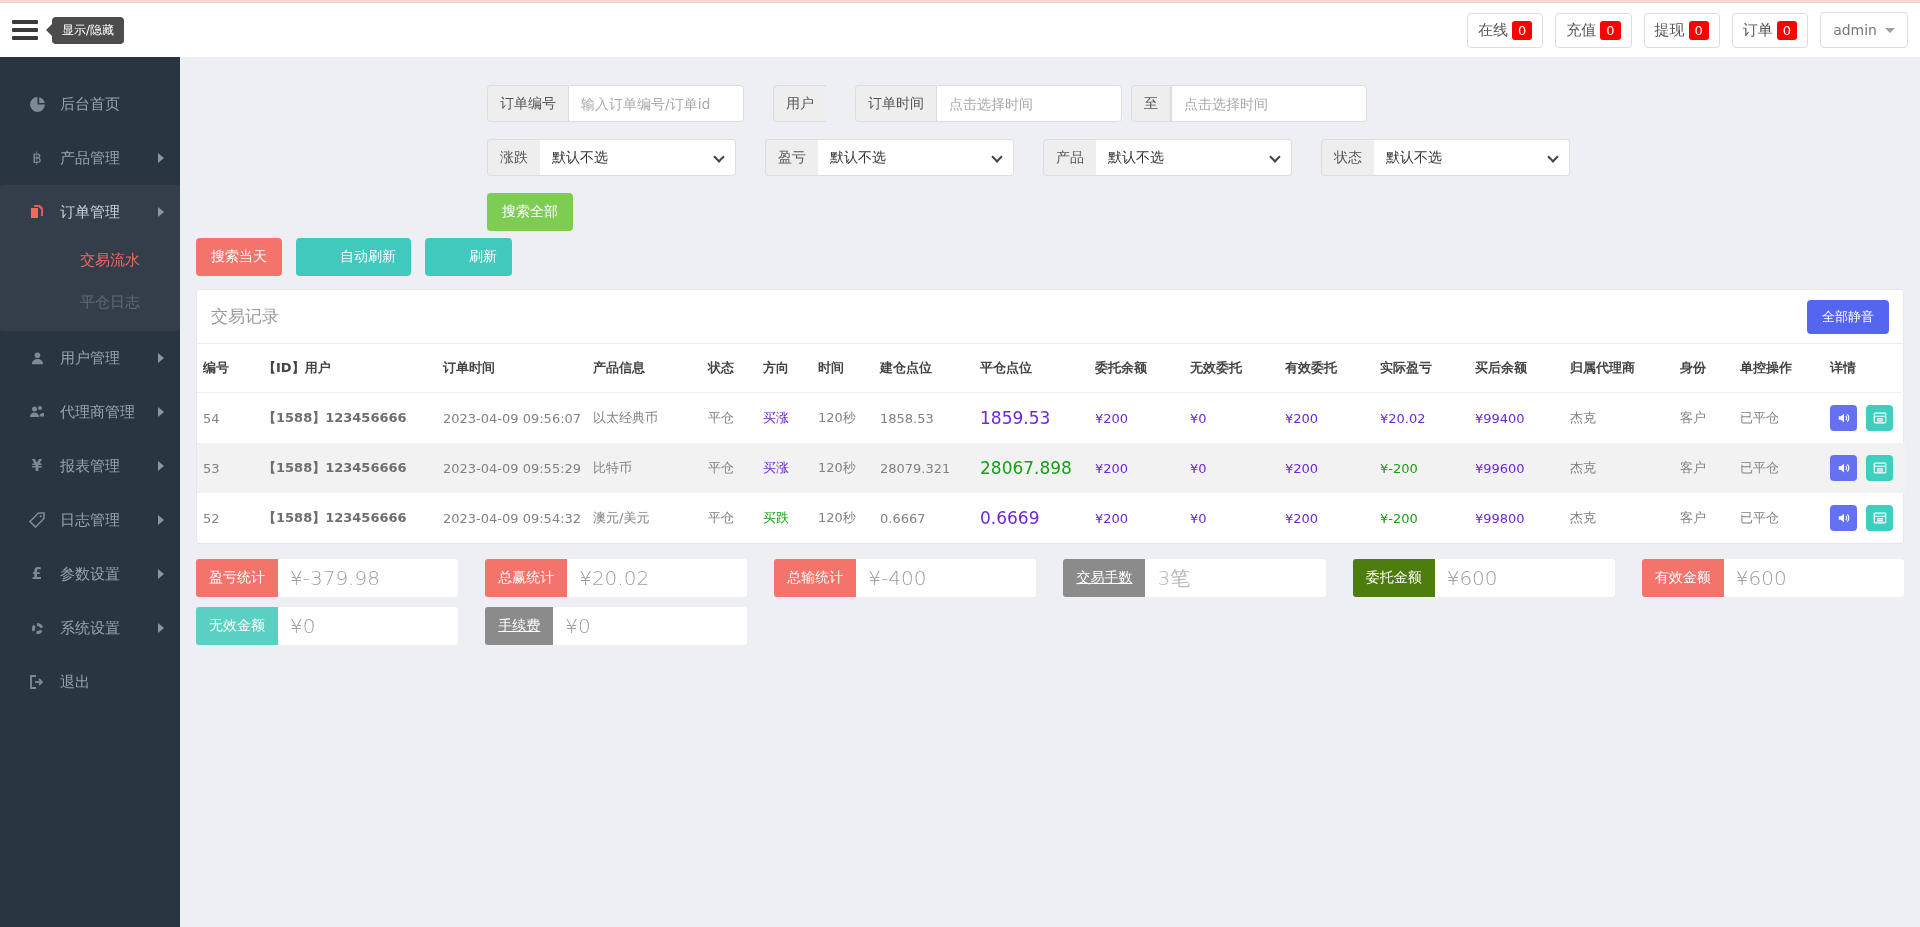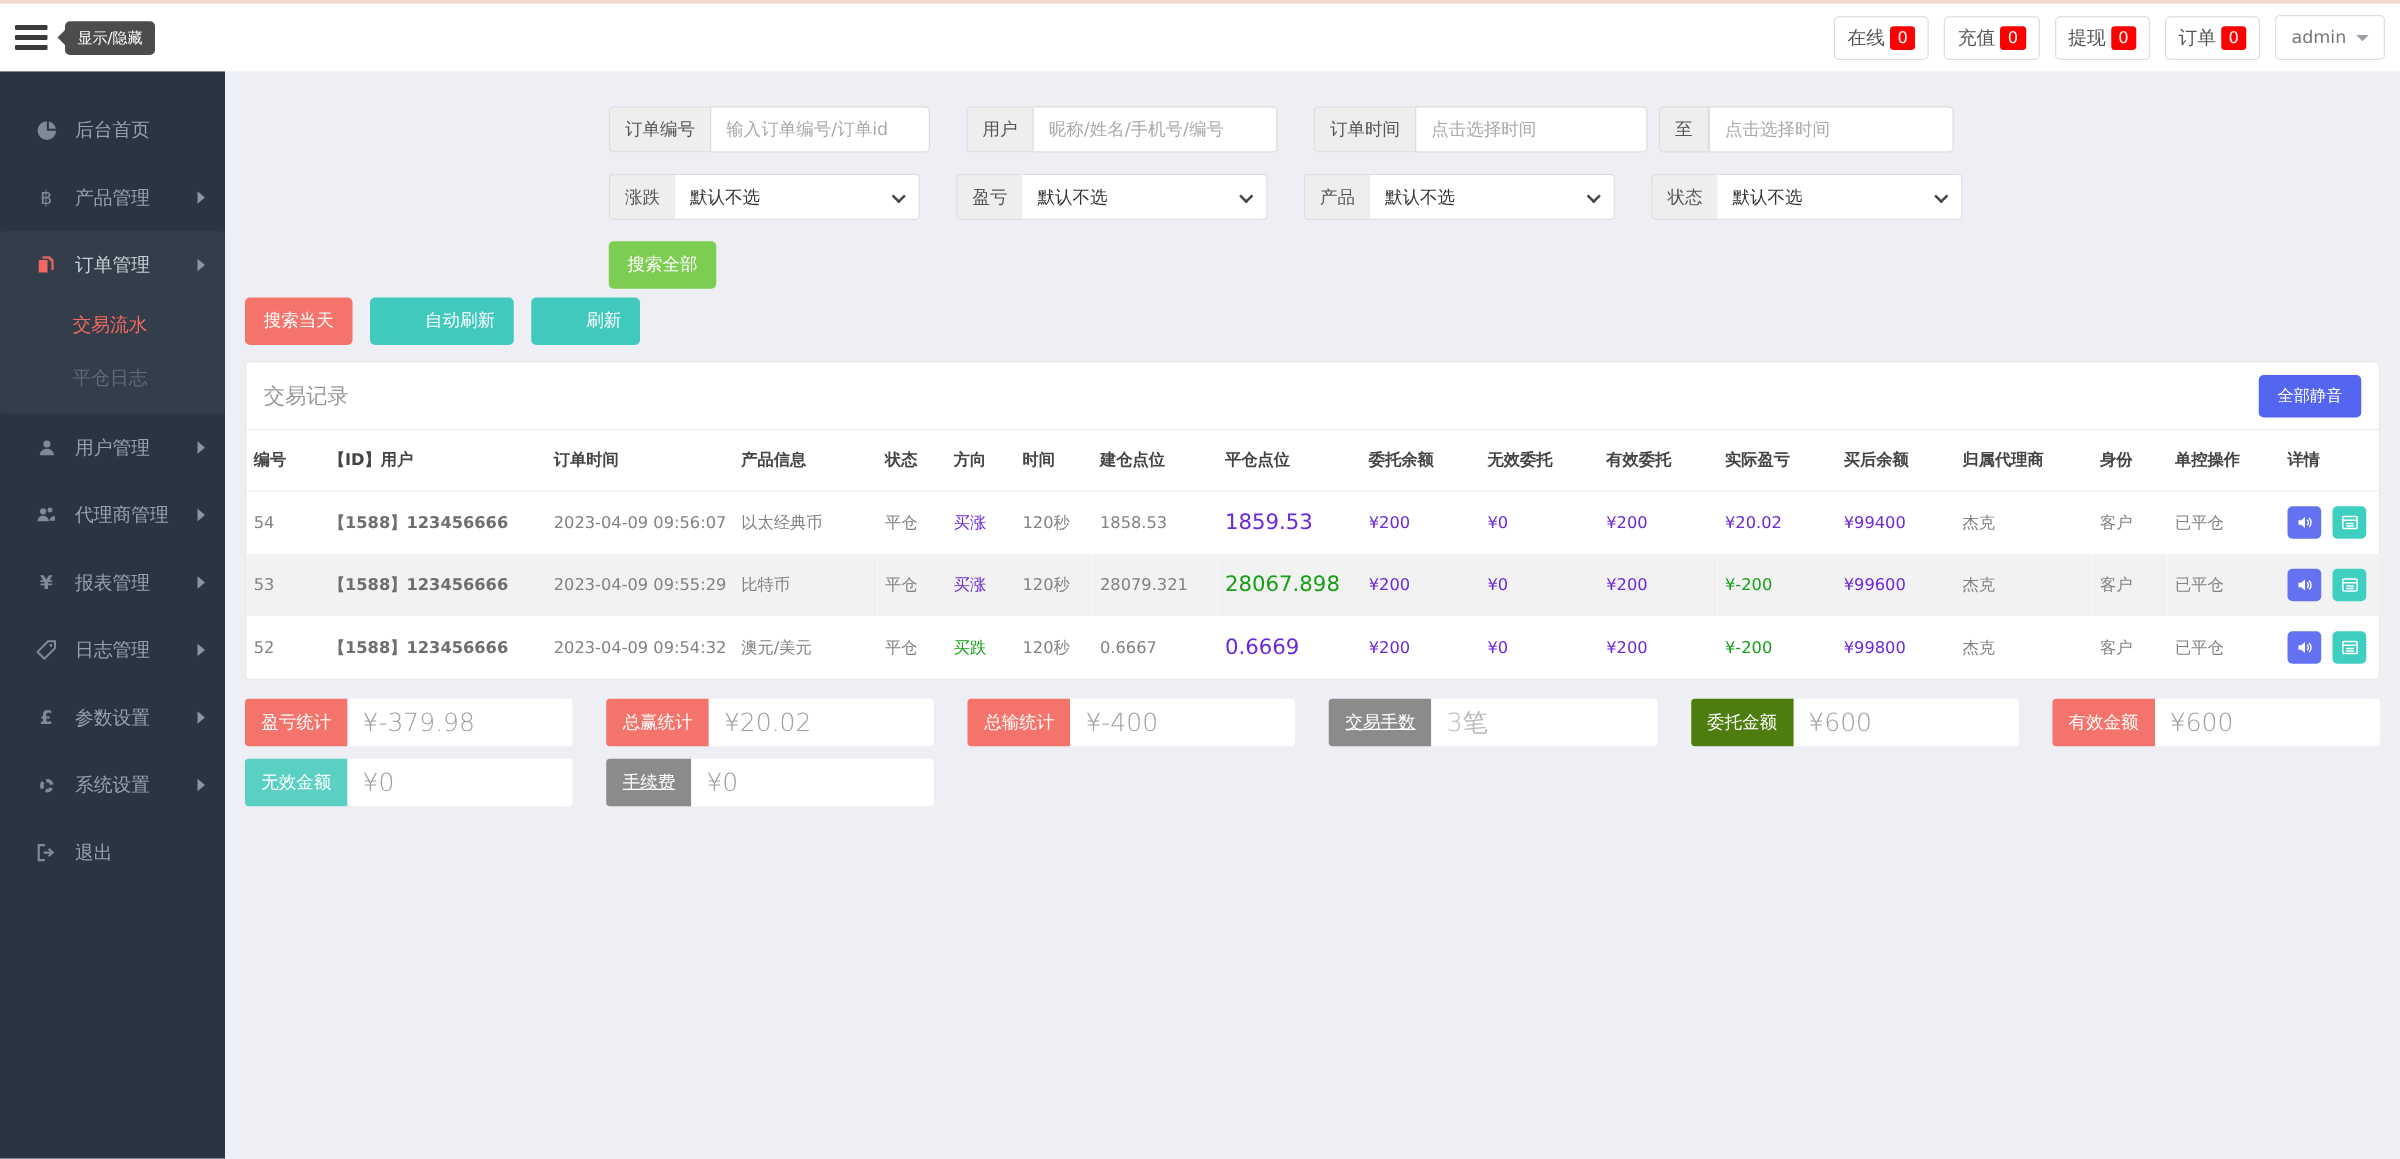--- a/index.html
+++ b/index.html
@@ -38,21 +38,21 @@
   
   .nav-item { height:54px; display:flex; align-items:center; padding:0 16px 0 28px;
     color:#97a2ac; font-size:15px; cursor:pointer; position:relative; }
   .nav-item .nicon { width:18px; margin-right:14px; display:inline-flex;
     justify-content:center; color:#7f8a94; font-size:15px; }
   .nav-item .chev { margin-left:auto; width:0; height:0;
     border-top:5px solid transparent; border-bottom:5px solid transparent;
     border-left:6px solid #8b96a0; }
   .nav-group-active { background:#333e4a; border-radius:3px; padding-bottom:8px; }
   .nav-group-active .nav-item .nicon { color:#f4685f; }
-  .sub-item { height:42px; display:flex; align-items:center; padding-left:58px;
+  .sub-item { height:42px; display:flex; align-items:center; padding-left:80px;
     font-size:15px; color:#5f6b77; cursor:pointer; }
   .sub-item.active { color:#f4685f; }
   .gear-ic { width:11px; height:11px; border:3px dashed #7f8a94; border-radius:50%; }
 
   
   .filters { padding-left:291px; padding-top:28px; }
   .frow { display:flex; gap:29px; margin-bottom:17px; align-items:center; }
   .fgroup { display:inline-flex; align-items:stretch; height:37px; }
   .flabel { background:#eeeeee; border:1px solid #ddd; border-right:none;
     color:#555; font-size:14px; display:flex; align-items:center; padding:0 12px;
@@ -258,21 +258,20 @@
   <div class="main">
 
     <div class="filters">
       <div class="frow">
         <div class="fgroup">
           <span class="flabel">订单编号</span>
           <input class="finput" placeholder="输入订单编号/订单id" style="">
         </div>
         <div class="fgroup">
           <span class="flabel">用户</span>
-          <input class="finput" style="width: 196px;" placeholder="昵称/姓名/手机号/编号">
         </div>
         <div class="fgroup">
           <span class="flabel">订单时间</span>
           <input class="finput" style="width: 186px;" placeholder="点击选择时间">
           <span class="to-box">至</span>
           <input class="finput" style="width: 196px;" placeholder="点击选择时间">
         </div>
       </div>
 
       <div class="frow">

